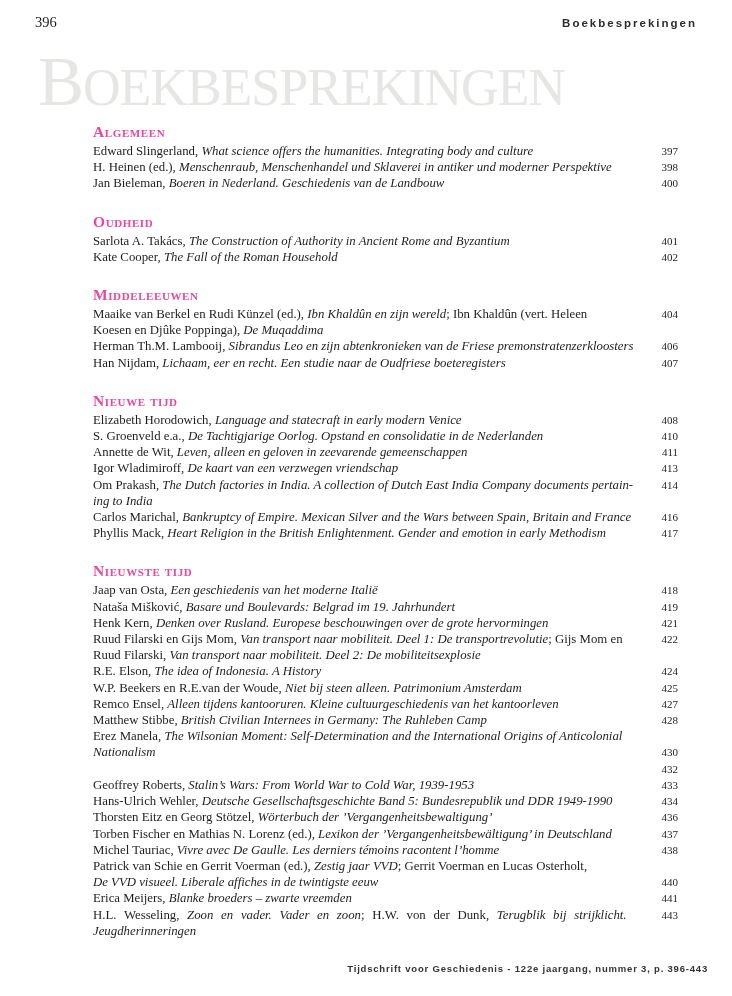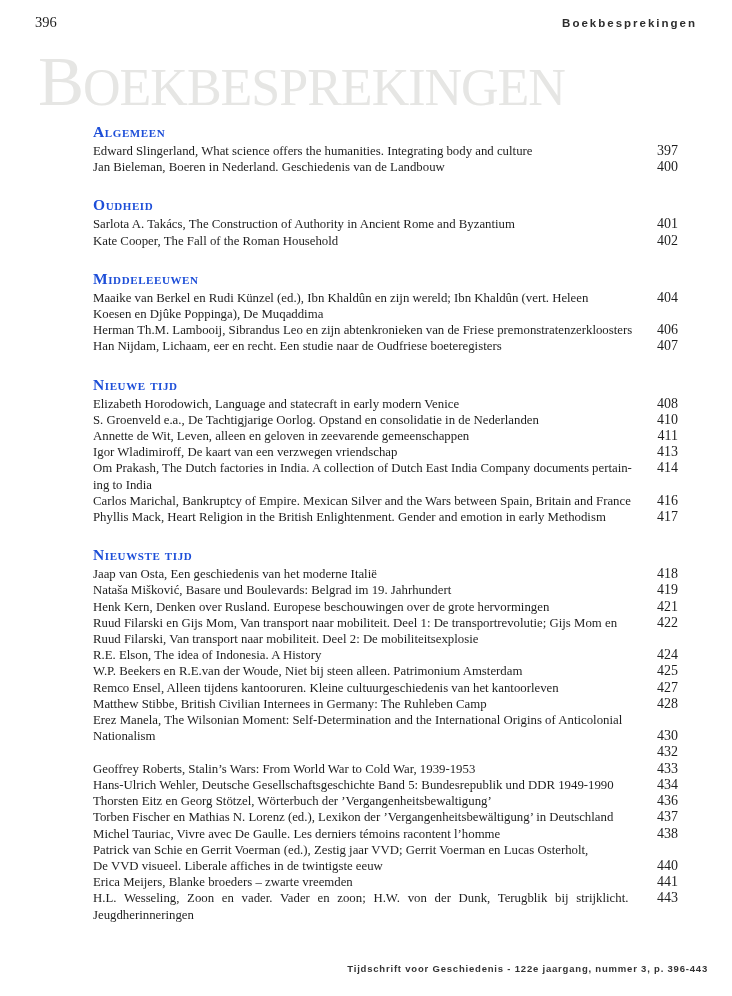--- a/index.html
+++ b/index.html
@@ -56,44 +56,44 @@
     position: absolute;
     top: 122px; left: 93px;
     width: 585px;
   }
   .section-title {
     font-variant: small-caps;
     font-weight: 700;
     font-size: 15.5px;
     line-height: 19px;
     letter-spacing: 0.6px;
-    color: #1d4ed8;
+    color: #ec4899;
     margin: 20px 0 2px 0;
   }
   .section:first-child .section-title { margin-top: 0; }
   .line {
     display: flex;
     align-items: baseline;
     font-size: 12.8px;
     line-height: 16.2px;
     color: #1e1e1e;
   }
   .line .text {
     white-space: nowrap;
     flex: 0 1 auto;
   }
   .line .text.wide { word-spacing: 4.5px; text-align: right; }
   .line .pg {
     margin-left: auto;
     padding-left: 10px;
     text-align: center;
     white-space: nowrap;
-    font-size: 14px;
-  }
-  .i { }
+    font-size: 11px;
+  }
+  .i { font-style: italic; }
   
   .running-footer {
     position: absolute;
     bottom: 22px; right: 24px;
     font-family: "Liberation Sans", sans-serif;
     font-size: 9.5px;
     font-weight: 700;
     letter-spacing: 0.8px;
     color: #333333;
     white-space: nowrap;
@@ -112,20 +112,24 @@
   <div class="big-title">Boekbesprekingen</div>
 
   <div class="toc">
       <div class="section">
         <div class="section-title">Algemeen</div>
         <div class="line">
           <span class="text"><span>Edward Slingerland, </span><span class="i">What science offers the humanities. Integrating body and culture</span></span>
           <span class="pg">397</span>
         </div>
         <div class="line">
+          <span class="text"><span>H. Heinen (ed.), </span><span class="i">Menschenraub, Menschenhandel und Sklaverei in antiker und moderner Perspektive</span></span>
+          <span class="pg">398</span>
+        </div>
+        <div class="line">
           <span class="text"><span>Jan Bieleman, </span><span class="i">Boeren in Nederland. Geschiedenis van de Landbouw</span></span>
           <span class="pg">400</span>
         </div>
       </div>
       <div class="section">
         <div class="section-title">Oudheid</div>
         <div class="line">
           <span class="text"><span>Sarlota A. Takács, </span><span class="i">The Construction of Authority in Ancient Rome and Byzantium</span></span>
           <span class="pg">401</span>
         </div>

